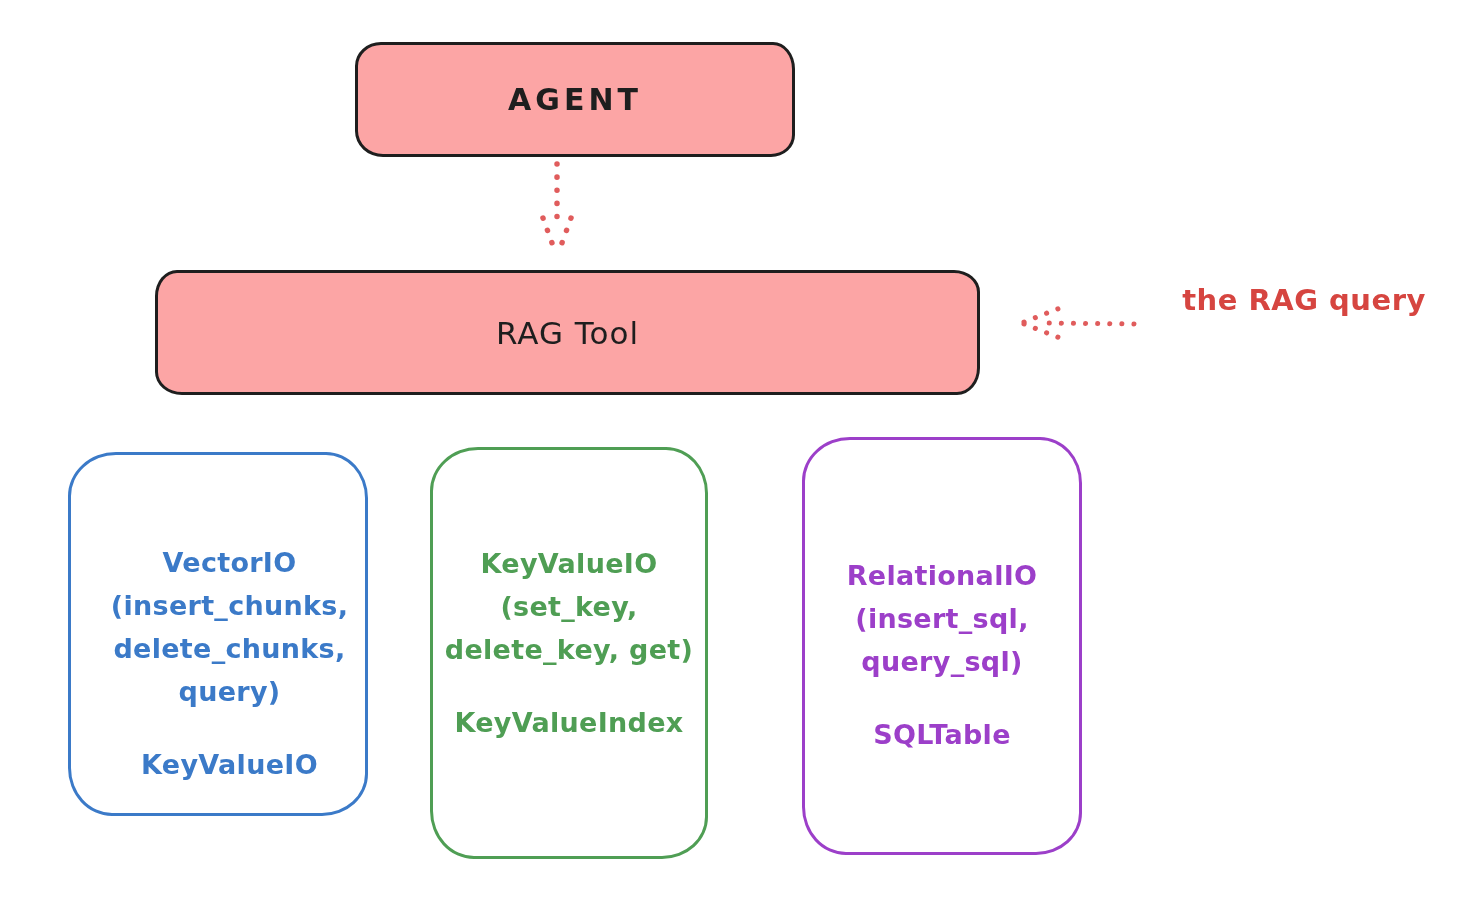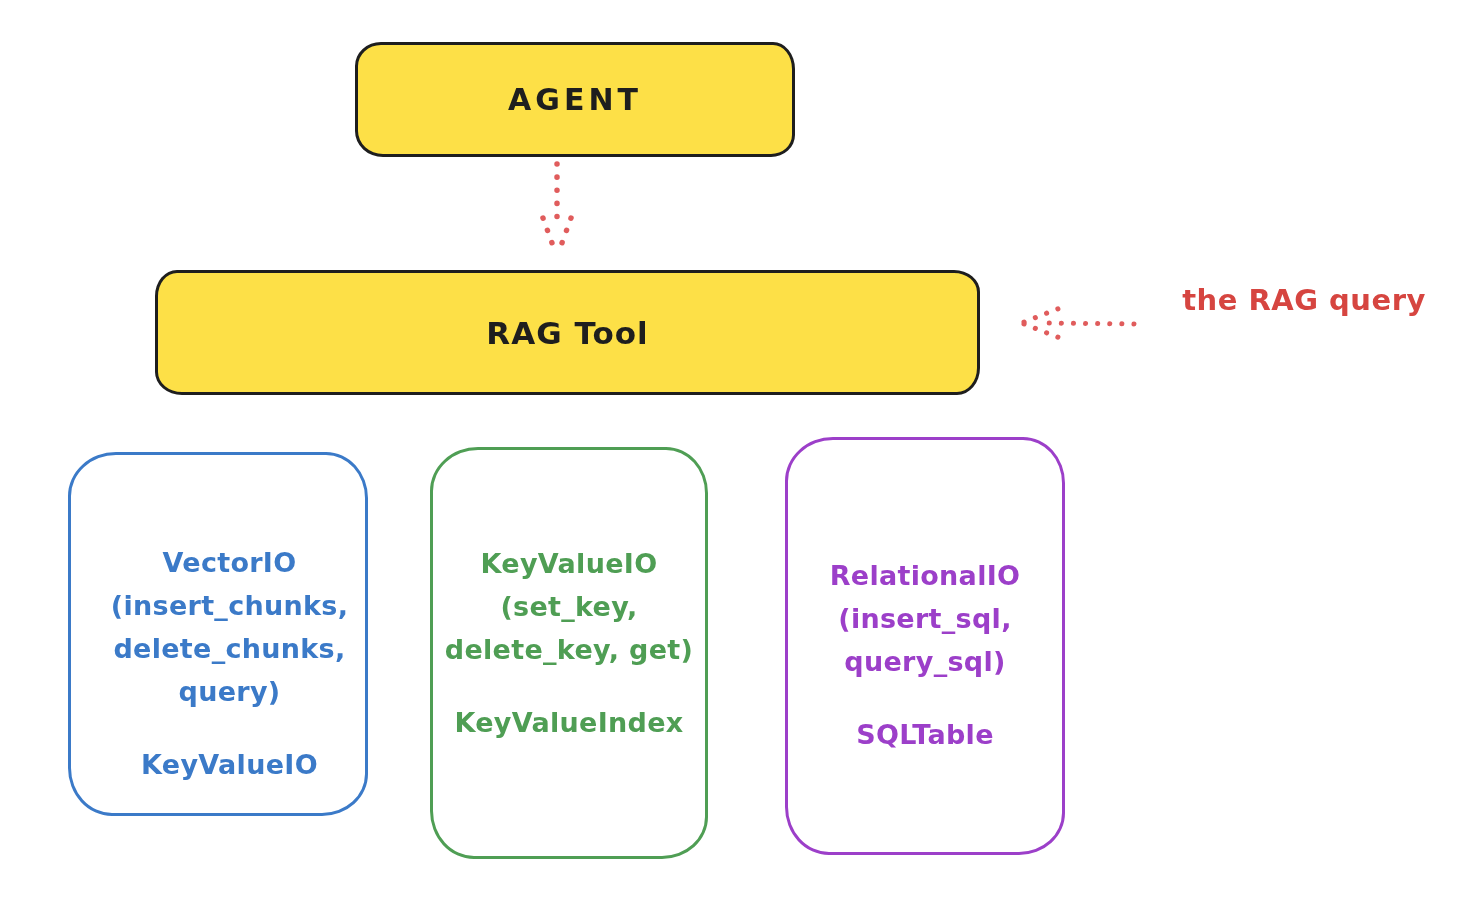--- a/index.html
+++ b/index.html
@@ -15,39 +15,38 @@
     background: var(--background, #ffffff);
     overflow: hidden;
   }
   
   .node {
     position: absolute;
     display: flex;
     align-items: center;
     justify-content: center;
     border: 3.5px solid var(--ink, #1e1e1e);
-    background: #fde047;
+    background: #fca5a5;
     color: var(--ink, #1e1e1e);
     box-sizing: border-box;
   }
   .node-agent {
     left: 355px; top: 42px;
     width: 440px; height: 115px;
     border-radius: 26px 22px 24px 28px / 24px 27px 22px 26px;
     font-size: 30px;
     font-weight: bold;
     letter-spacing: 4px;
   }
   .node-rag {
     left: 155px; top: 270px;
     width: 825px; height: 125px;
     border-radius: 22px 26px 23px 27px / 26px 22px 27px 23px;
     font-size: 31px;
     letter-spacing: 1px;
-    font-weight: bold;
   }
   
   .arrow { position: absolute; }
   .arrow path {
     fill: none;
     stroke: var(--red_arrow, #e05c5c);
     stroke-linecap: round;
     stroke-linejoin: round;
   }
   .arrow-down { left: 536px; top: 160px; }
@@ -91,21 +90,21 @@
     padding-top: 86px;
     padding-left: 23px;
   }
   .backend-keyvalue {
     left: 430px; top: 447px; width: 278px; height: 412px;
     border-color: var(--green, #4f9e54);
     color: var(--green, #4f9e54);
     padding-top: 92px;
   }
   .backend-relational {
-    left: 785px; top: 437px; width: 280px; height: 418px;
+    left: 802px; top: 437px; width: 280px; height: 418px;
     border-color: var(--purple, #9c3fc9);
     color: var(--purple, #9c3fc9);
     padding-top: 114px;
   }
 </style>
 </head>
 <body>
 
 <div class="canvas">
 

